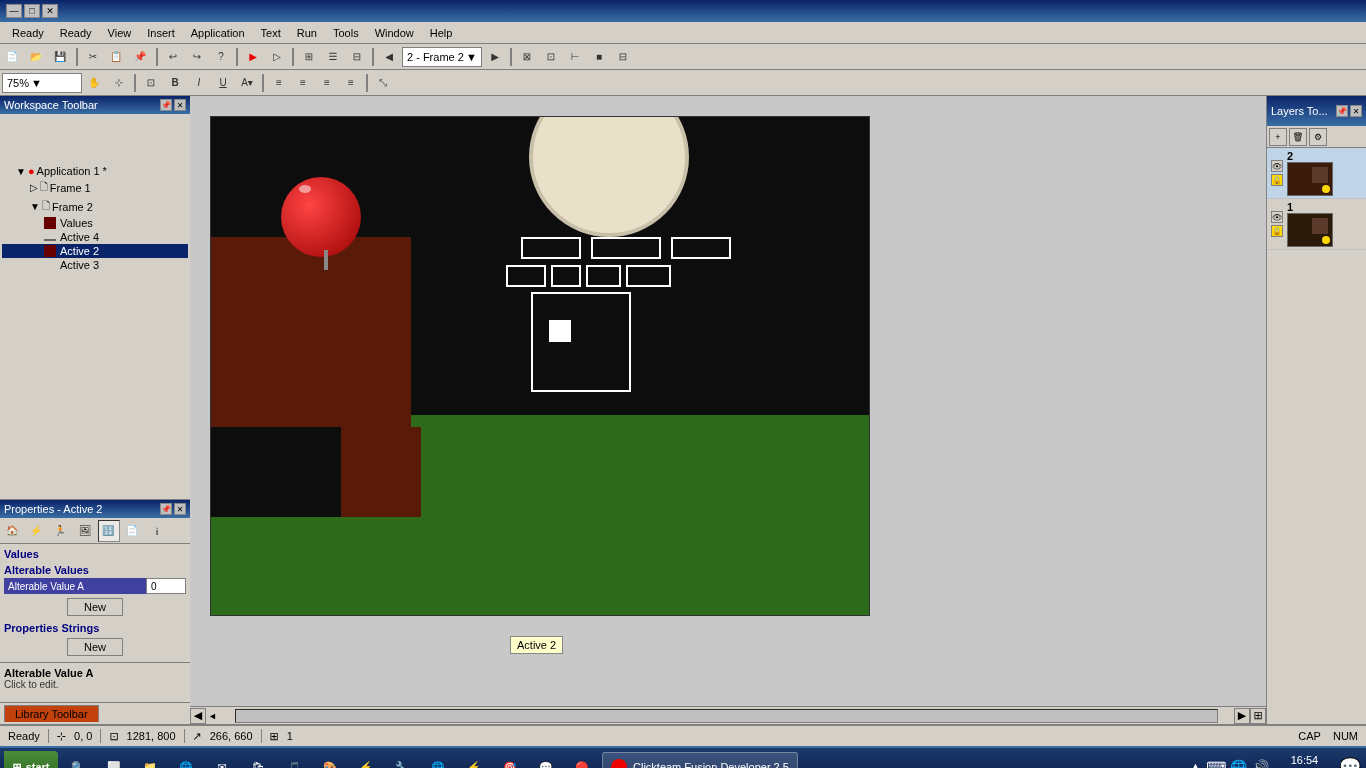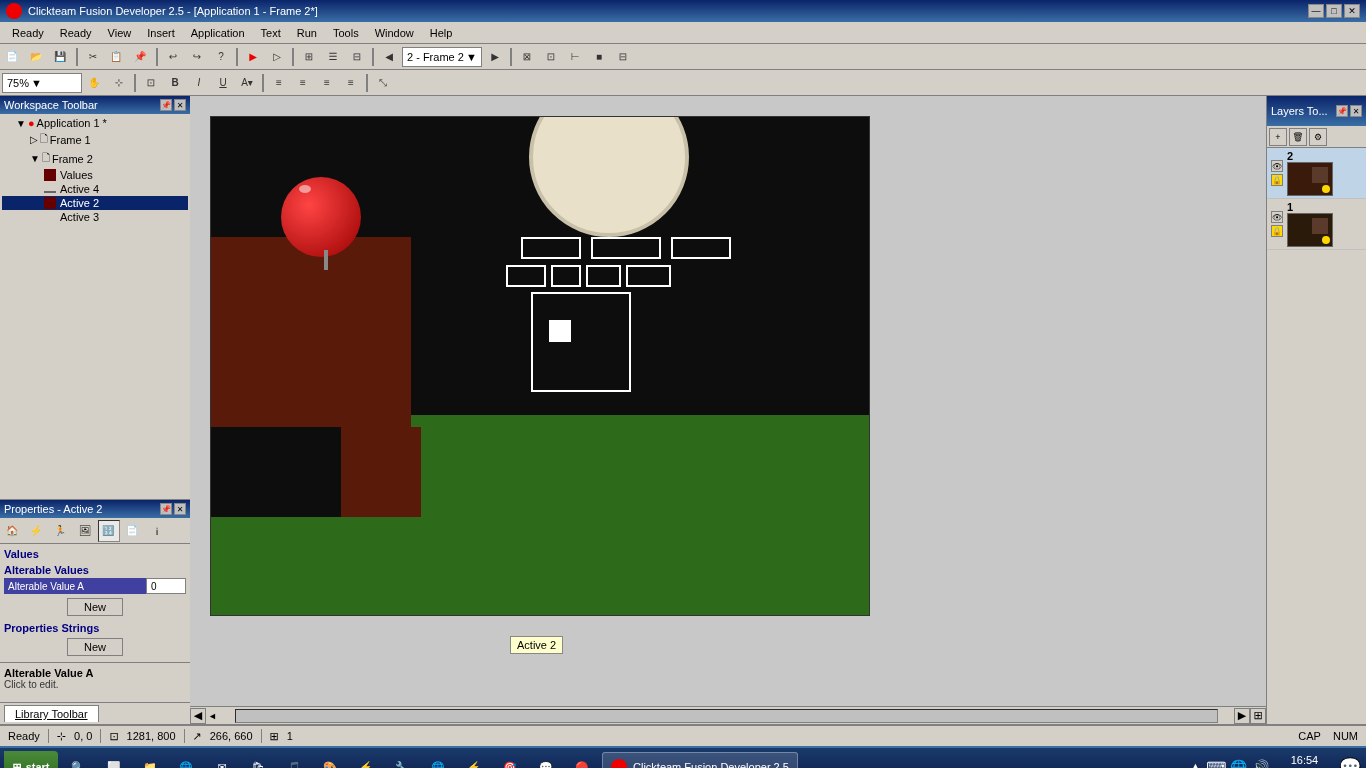--- a/index.html
+++ b/index.html
@@ -241,32 +241,28 @@
     #left-column {
       width: 190px; display: flex; flex-direction: column; border-right: 1px solid #808080;
     }
 
     
     #library-toolbar {
       height: 22px; background: #d4d0c8; border-top: 1px solid #808080;
       display: flex; align-items: center; padding: 0 4px;
     }
     .lib-tab {
-      background: #ffffff; border: 1px solid #808080; border-bottom: none;
-      padding: 2px 10px; font-size: 11px; cursor: pointer; text-decoration: underline;
+      background: #c2410c; border: 1px solid #808080; border-bottom: none;
+      padding: 2px 10px; font-size: 11px; cursor: pointer;
     }
   </style>
 </head>
 <body>
 
 <div id="titlebar">
-  <div class="title-left">
-    <div class="title-icon"></div>
-    <span>Clickteam Fusion Developer 2.5 - [Application 1 - Frame 2*]</span>
-  </div>
   <div class="title-controls">
     <span>—</span>
     <span>□</span>
     <span>✕</span>
   </div>
 </div>
 
 <div id="menubar">
   <span>Ready</span>
   <span>Ready</span>
@@ -333,21 +329,21 @@
   <div class="toolbar-btn">≡</div>
   <div class="toolbar-btn">≡</div>
   <div class="toolbar-separator"></div>
   <div class="toolbar-btn">⤡</div>
 </div>
 
 <div id="main-layout">
 
   <div id="left-column">
 
-    <div id="workspace-panel" style="flex:1;border-right:none;">
+    <div id="workspace-panel" style="flex:1;border-right:none;gap:48px;">
       <div id="workspace-header">
         <span>Workspace Toolbar</span>
         <div class="header-controls">
           <span>📌</span>
           <span>✕</span>
         </div>
       </div>
       <div id="workspace-tree">
 
         <div class="tree-item tree-indent-1">

